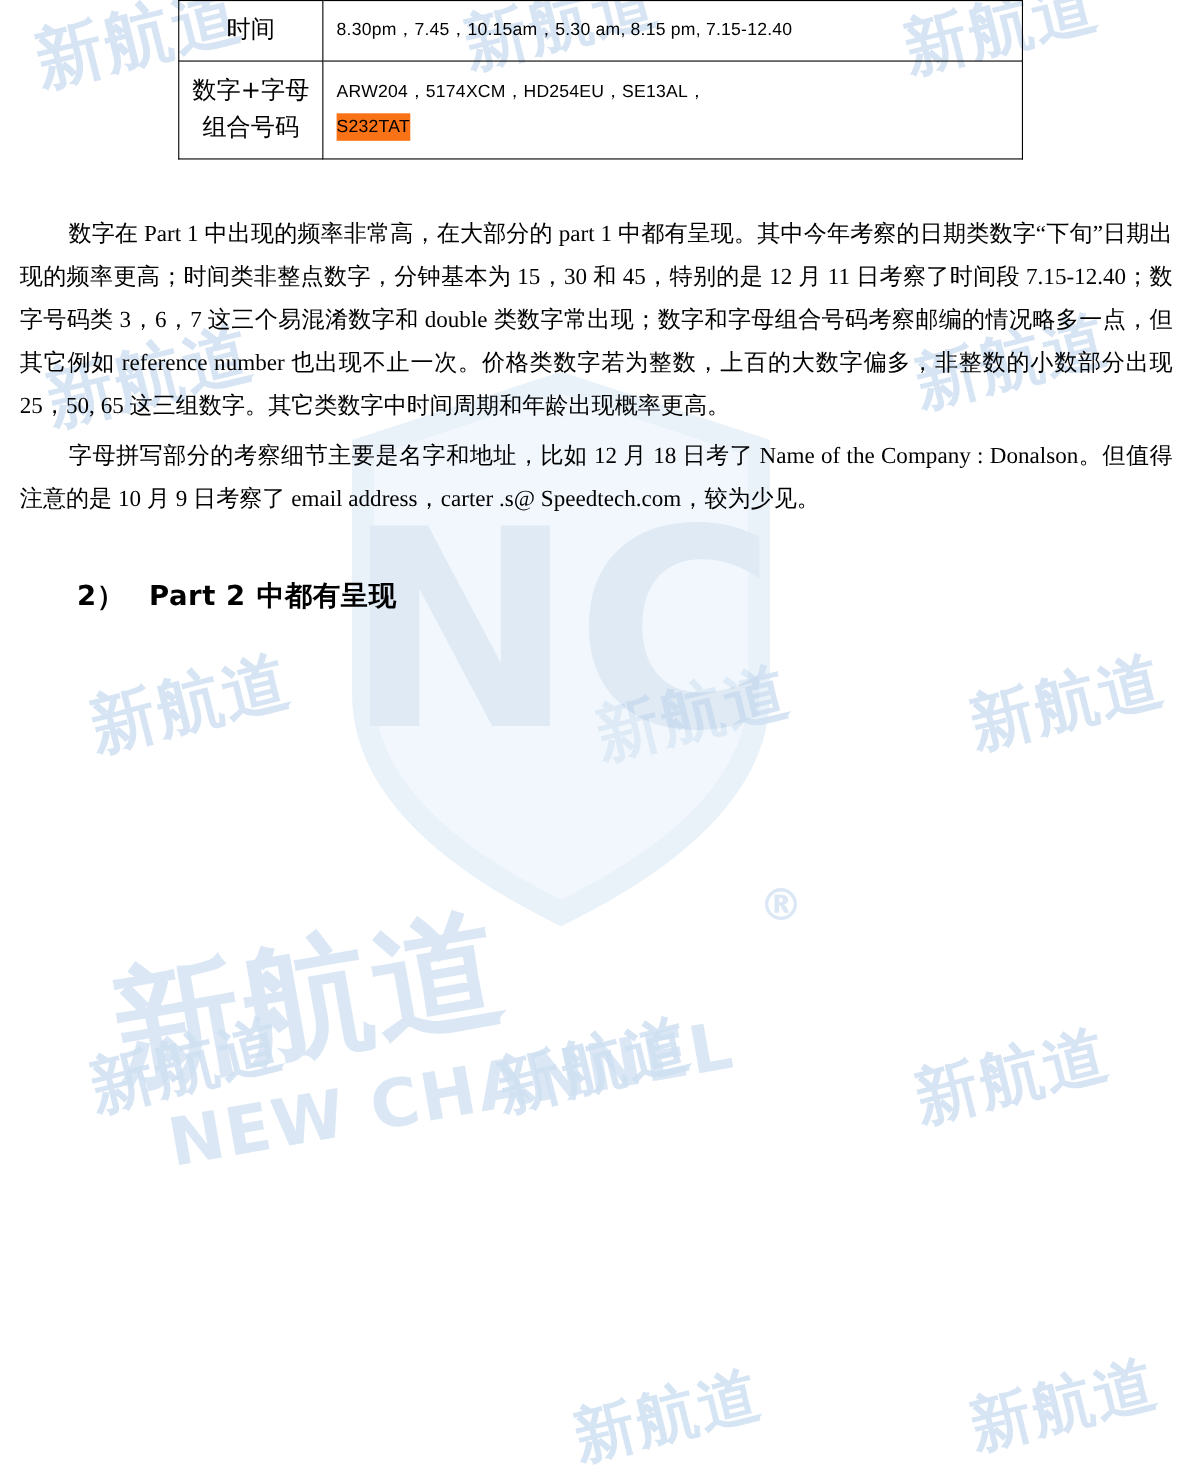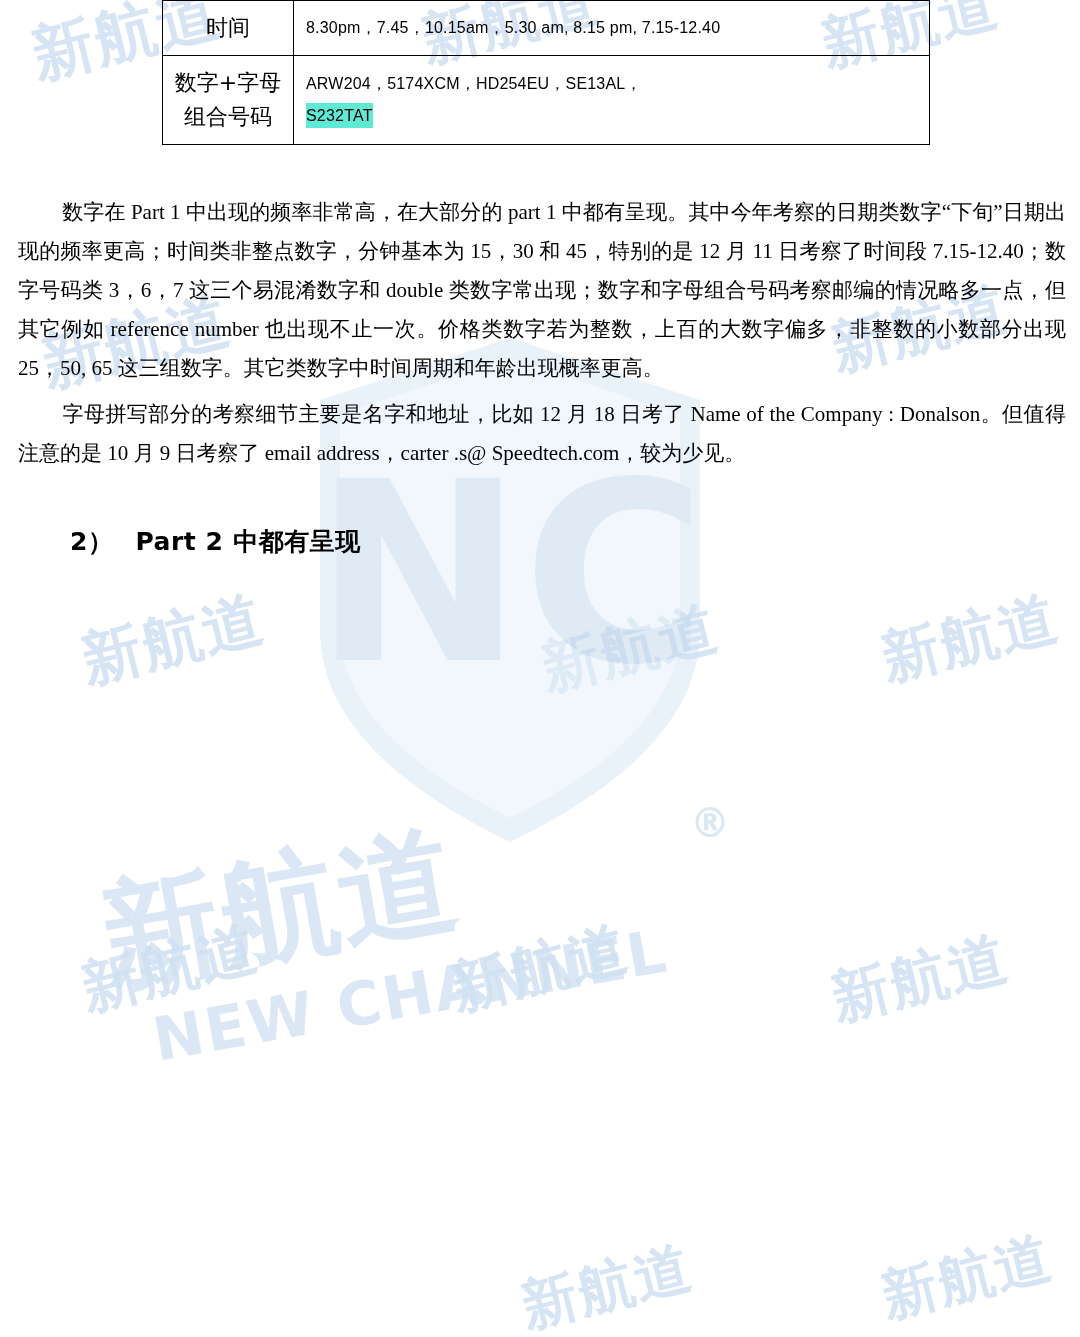--- a/index.html
+++ b/index.html
@@ -75,21 +75,21 @@
     font-family: "Liberation Sans", sans-serif;
     font-size: 16px;
     letter-spacing: 0.2px;
   }
   .row-time td.value,
   .row-digits td.value,
   .row-alnum td.value {
     line-height: 2.0;
   }
   .hl {
-    background: #5eead4;
+    background: #f97316;
     padding: 4px 0;
   }
   .row-alnum td.label { line-height: 1.9; }
 
   .para {
     margin: 0;
     padding: 0 14px 0 18px;
     font-size: 21px;
     line-height: 1.86;
     text-align: justify;

